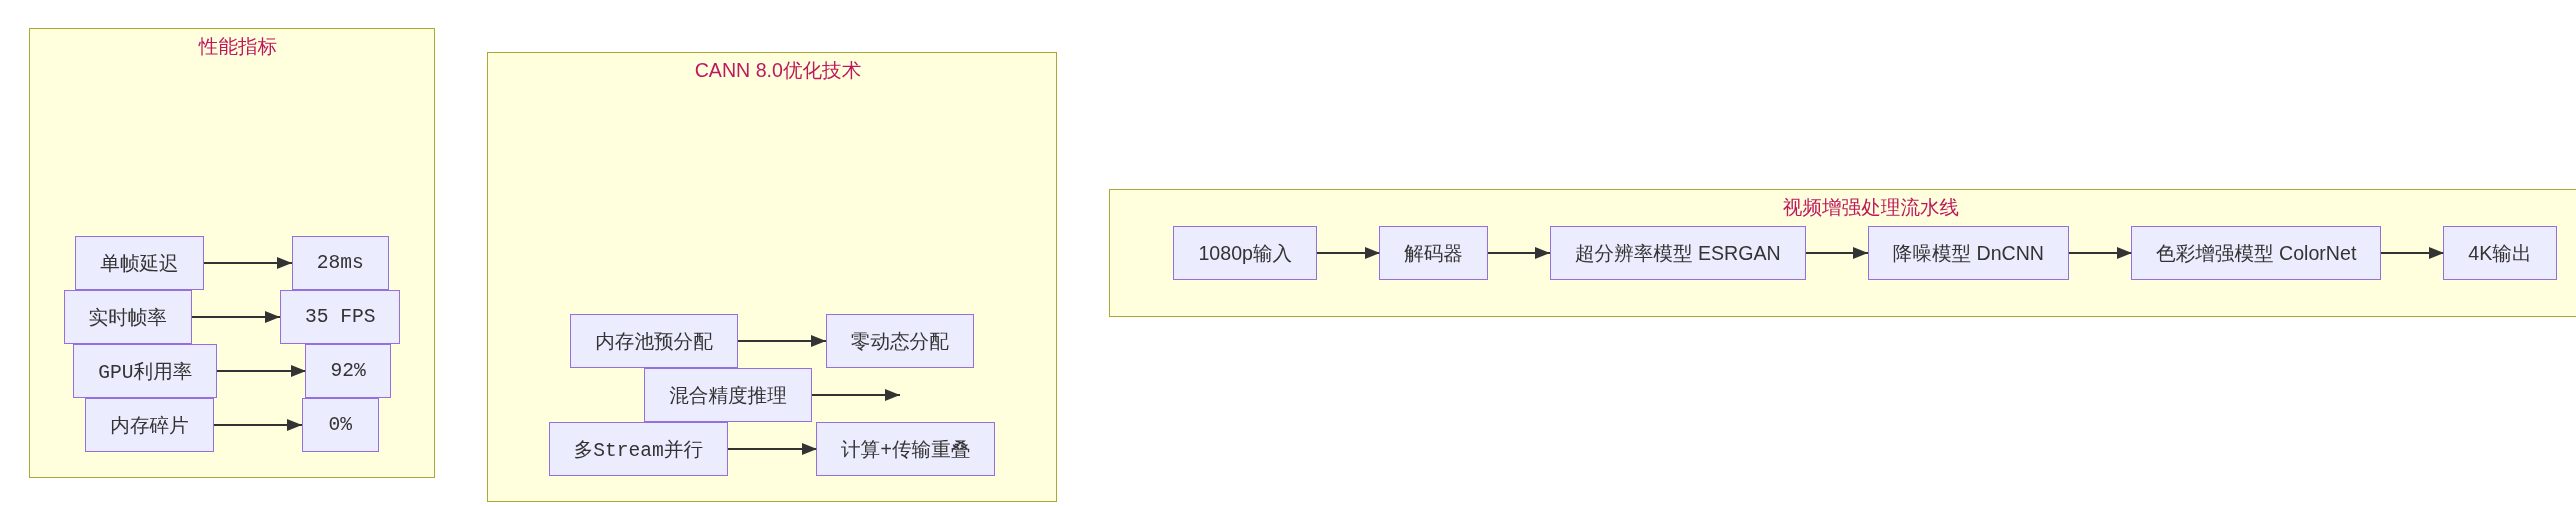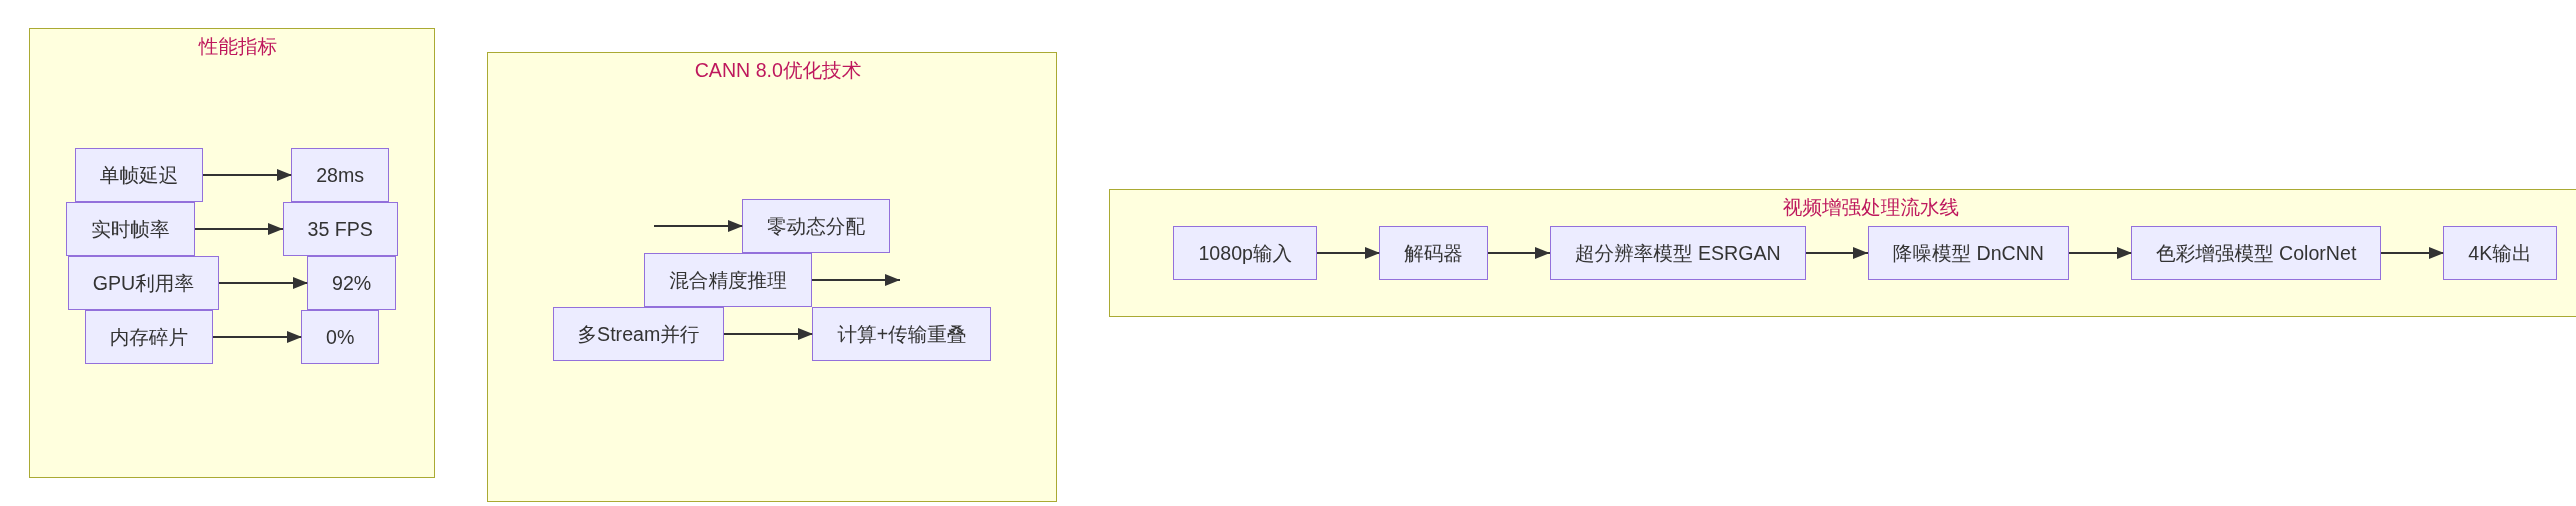--- a/index.html
+++ b/index.html
@@ -27,21 +27,22 @@
     font-size: 19.6px;
     line-height: 24px;
     color: #be185d;
     white-space: nowrap;
   }
   .rows {
     position: absolute;
     top: 31px; bottom: 25px; left: 0; right: 0;
     display: flex;
     flex-direction: column;
-    justify-content: center;
+    justify-content: flex-end;
+    font-family: Liberation Mono, monospace;
   }
   .row {
     display: flex;
     justify-content: center;
     align-items: center;
   }
   .node {
     box-sizing: border-box;
     height: 54px;
     min-width: 77px;
@@ -110,20 +111,21 @@
       <div class="arrow arrow-l"></div>
       <div class="node">0%</div>
     </div>
   </div>
 </div>
 
 <div class="cluster" id="cluster-cann">
   <div class="cluster-title">CANN 8.0优化技术</div>
   <div class="rows">
     <div class="row">
+      <div class="node">内存池预分配</div>
       <div class="arrow arrow-l"></div>
       <div class="node">零动态分配</div>
     </div>
     <div class="row">
       <div class="node">混合精度推理</div>
       <div class="arrow arrow-l"></div>
     </div>
     <div class="row">
       <div class="node">多Stream并行</div>
       <div class="arrow arrow-l"></div>

